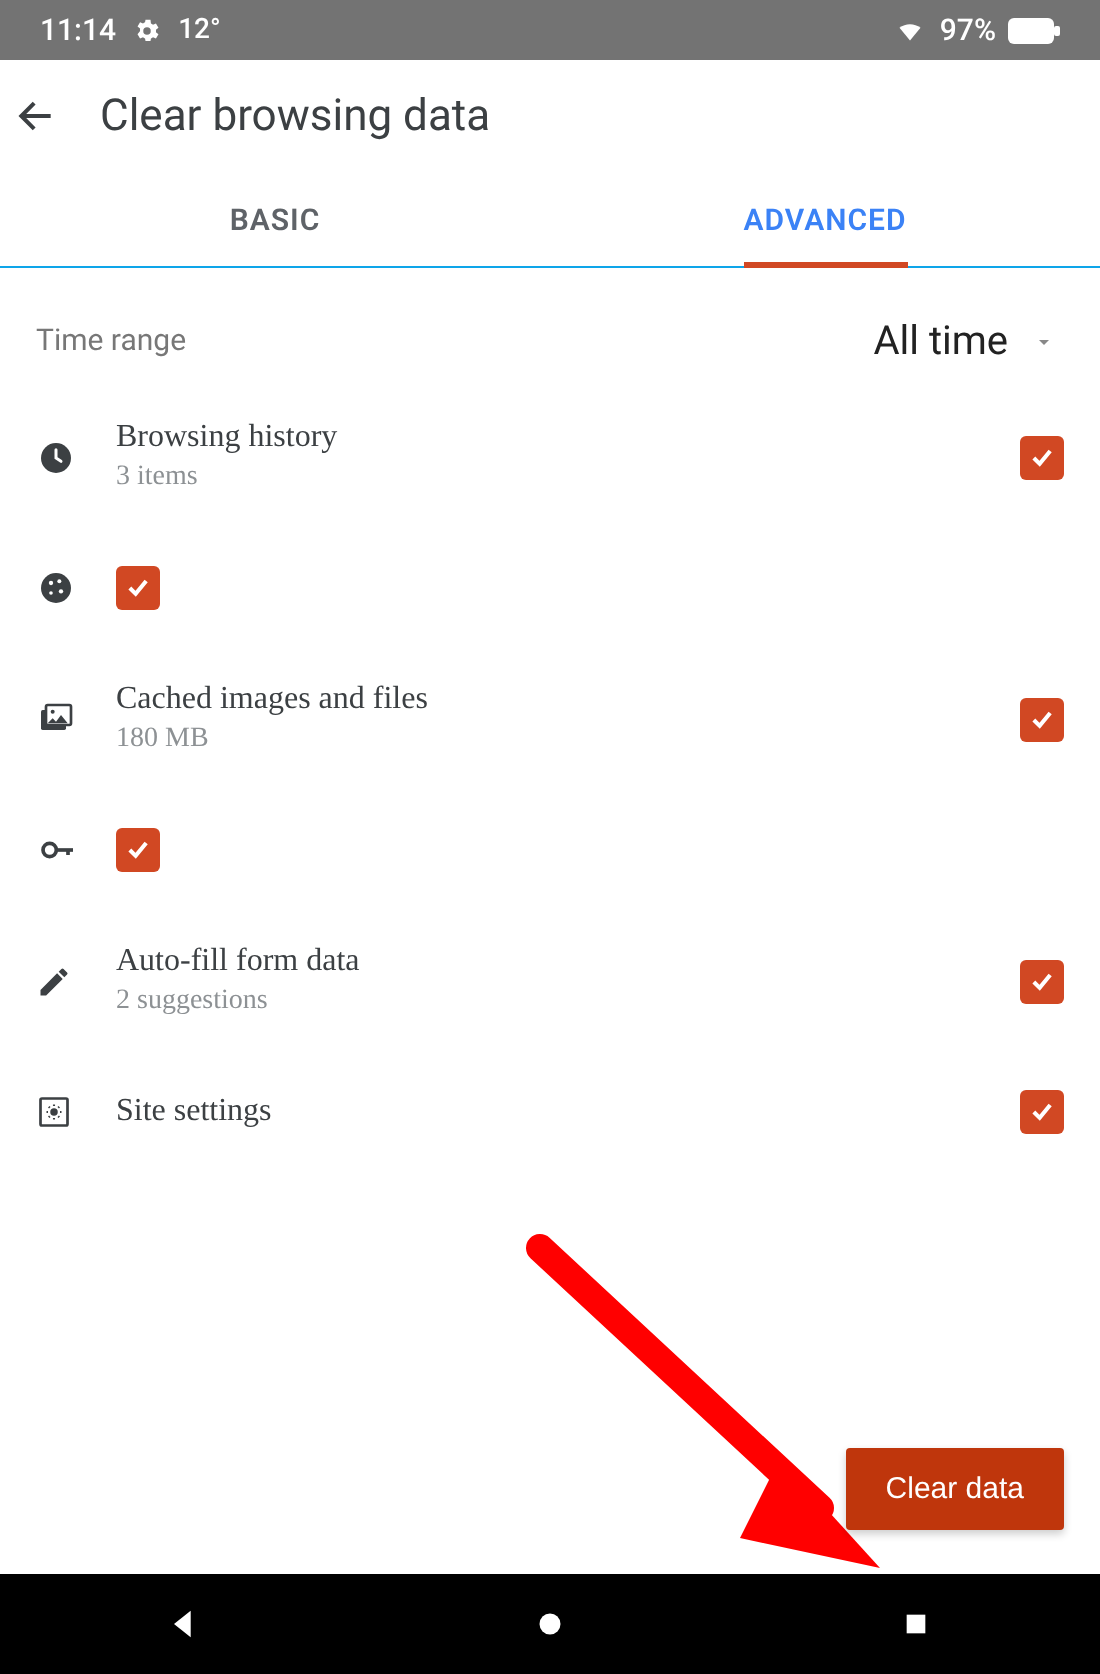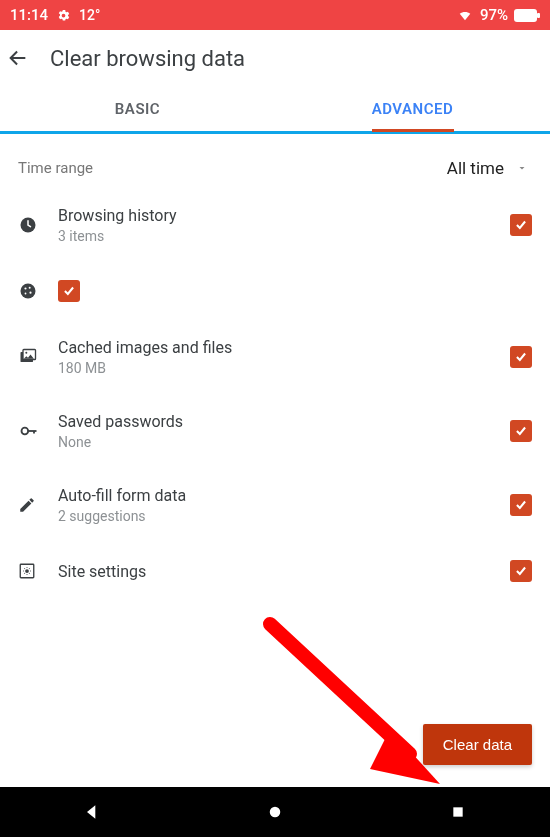--- a/index.html
+++ b/index.html
@@ -1,45 +1,45 @@
 <!DOCTYPE html>
 <html><head>
 <meta charset="utf-8">
 <style>
   * { box-sizing: border-box; margin: 0; padding: 0; }
   html, body { width: 550px; height: 837px; font-family: Roboto, Arial, sans-serif; background:#fff; }
   .device { width:550px; height:837px; display:flex; flex-direction:column; background:#fff; }
 
   
-  .statusbar { height:30px; background:#ef4444; color:#fff; display:flex; align-items:center; padding:0 10px; font-size:15px; font-weight:500; }
+  .statusbar { height:30px; background:#737373; color:#fff; display:flex; align-items:center; padding:0 20px; font-size:15px; font-weight:500; }
   .statusbar .left { display:flex; align-items:center; gap:8px; }
   .statusbar .right { margin-left:auto; display:flex; align-items:center; gap:6px;justify-content:space-between; }
   .gear svg, .wifi svg, .batt svg { display:block; }
 
   
   .appheader { display:flex; align-items:center; height:56px; padding:0 2px; }
   .back-btn { width:32px; height:32px; display:flex; align-items:center; justify-content:center; color:#3c4043; cursor:pointer; }
   .title { margin-left:16px; font-size:22px; color:#3c4043; }
 
   
-  .tabs { display:flex; height:48px; border-bottom:3px solid #0ea5e9; }
+  .tabs { display:flex; height:48px; border-bottom:1px solid #0ea5e9; }
   .tab { flex:1; display:flex; align-items:center; justify-content:center; font-size:15px; font-weight:600; letter-spacing:0.5px; color:#5f6368; cursor:pointer; position:relative; }
   .tab.active { color:#3b82f6; }
   .tab.active::after { content:""; position:absolute; bottom:-1px; width:82px; height:3px; background:#d14823; }
 
   
   .content { flex:1; padding:0 18px; position:relative; }
   .timerange { display:flex; align-items:center; padding:24px 0 10px 0; }
   .timerange-label { font-size:15px; color:#777; }
-  .timerange-select { margin-left:auto; display:flex; align-items:center; gap:12px; color:#222; font-size:17px; cursor:pointer; padding-right:4px;}
+  .timerange-select { margin-left:auto; display:flex; align-items:center; gap:12px; color:#222; font-size:20px; cursor:pointer; padding-right:4px;}
   .chev { color:#888; }
 
   .item { display:flex; align-items:center; padding:18px 0; }
   .item-icon { width:40px; display:flex; justify-content:flex-start; color:#3c4043; }
-  .item-text { flex:1; }
+  .item-text { flex:1;font-family:Liberation Serif, serif; }
   .item-title { font-size:16px; color:#3c4043; }
   .item-sub { font-size:14px; color:#8d9194; margin-top:3px; }
   .chk { width:22px; height:22px; border-radius:3px; background:#d14823; display:flex; align-items:center; justify-content:center; cursor:pointer; }
   .chk svg { display:block; }
 
   
   .primary-btn { position:absolute; right:18px; bottom:22px; background:#bf360c; color:#fff; border:none; padding:12px 20px; font-size:15px; font-weight:500; border-radius:2px; cursor:pointer; box-shadow:0 2px 4px rgba(0,0,0,0.2); }
 
   
   .arrow-annot { position:absolute; pointer-events:none; }
@@ -168,24 +168,20 @@
     </div>
 
     <div class="item">
       <div class="item-icon">
         <svg width="22" height="20" viewBox="0 0 24 24" fill="#3c4043">
             <circle cx="7" cy="12" r="4" fill="none" stroke="#3c4043" stroke-width="2.2"></circle>
             <path d="M11 12h10" stroke="#3c4043" stroke-width="2.2"></path>
             <path d="M18 12v3" stroke="#3c4043" stroke-width="2.2"></path>
           </svg>
       </div>
-      <div class="item-text">
-        <div class="item-title">Saved passwords</div>
-        <div class="item-sub">None</div>
-      </div>
       <div class="chk">
         <svg width="14" height="14" viewBox="0 0 24 24" fill="none" stroke="#fff" stroke-width="3.5">
             <path d="M5 12l5 5 9-11"></path>
           </svg>
       </div>
     </div>
 
     <div class="item">
       <div class="item-icon">
         <svg width="18" height="18" viewBox="0 0 24 24" fill="#3c4043">

